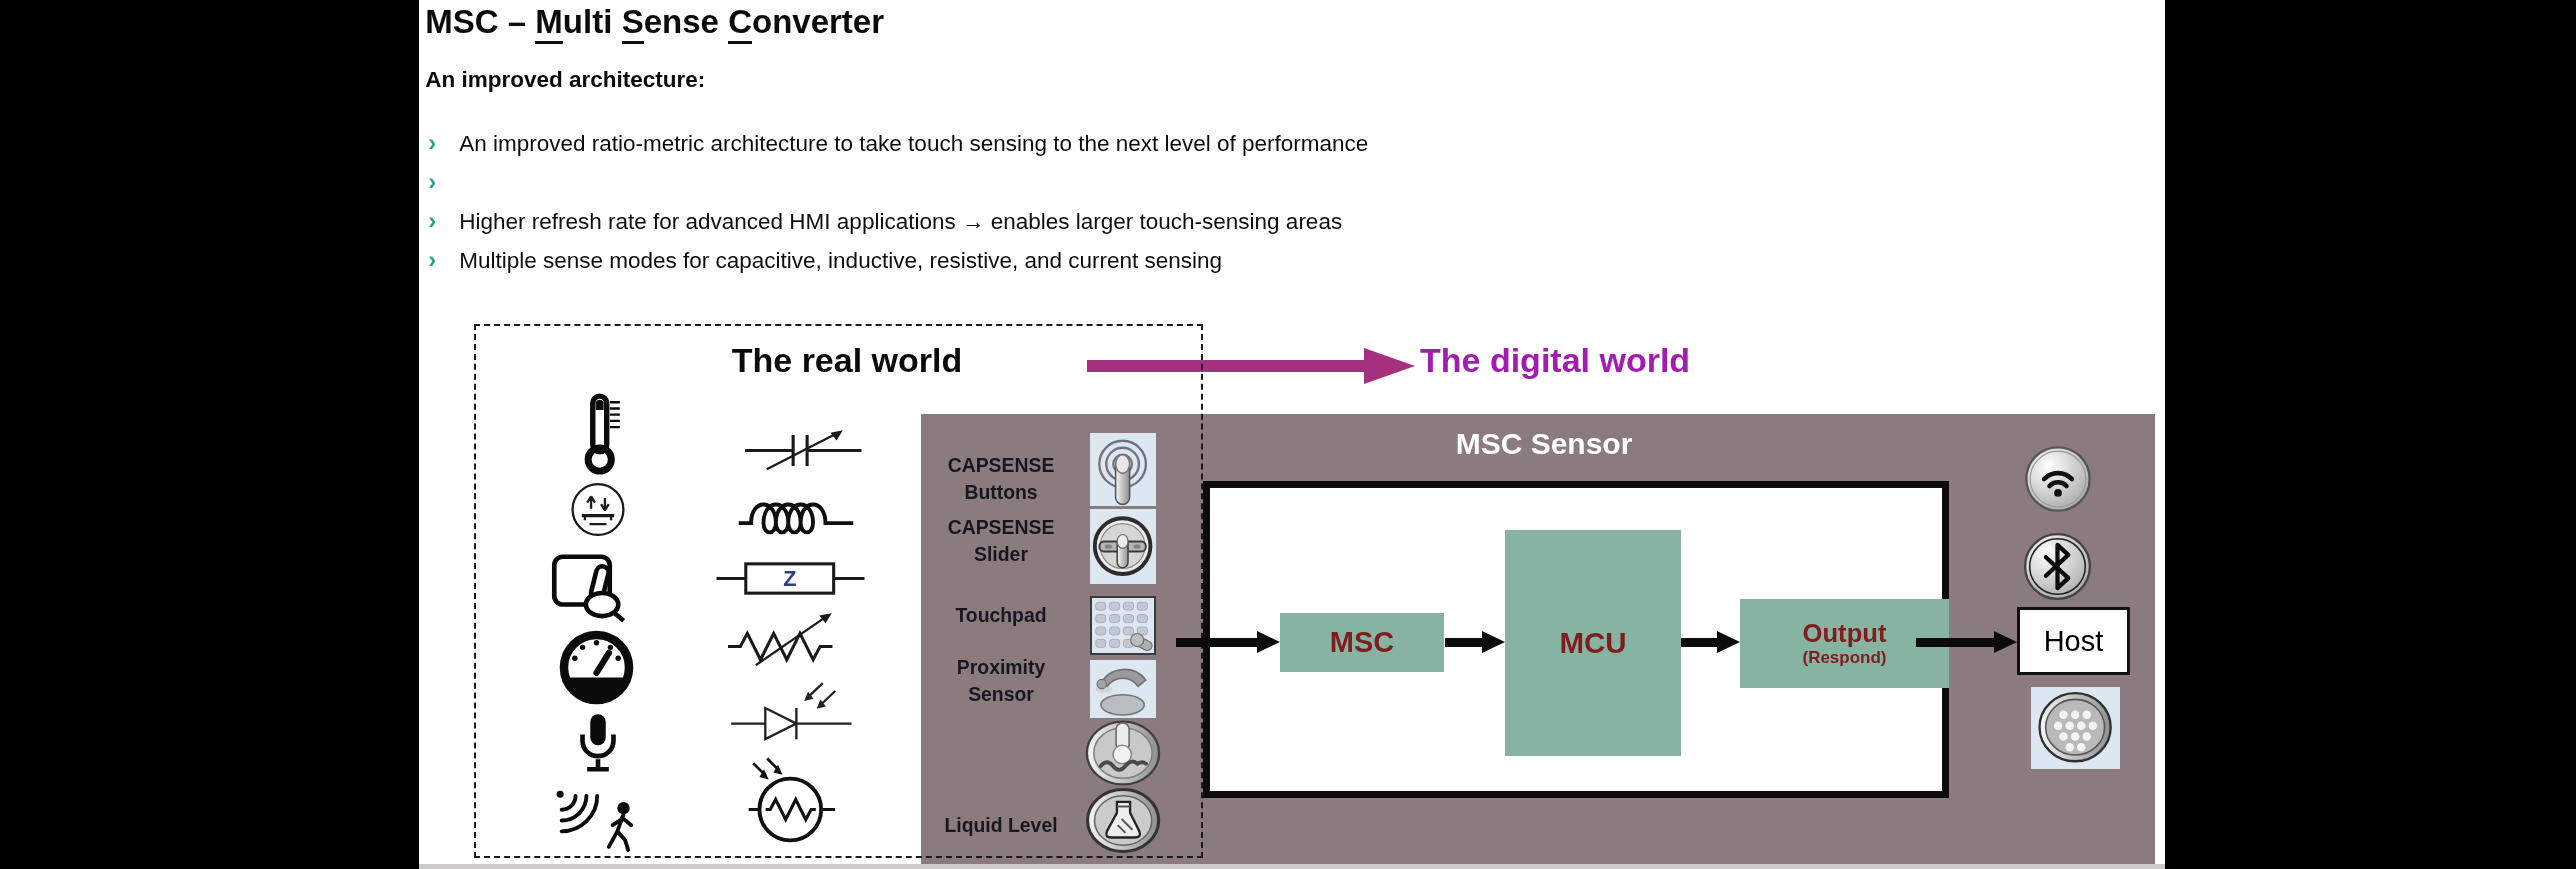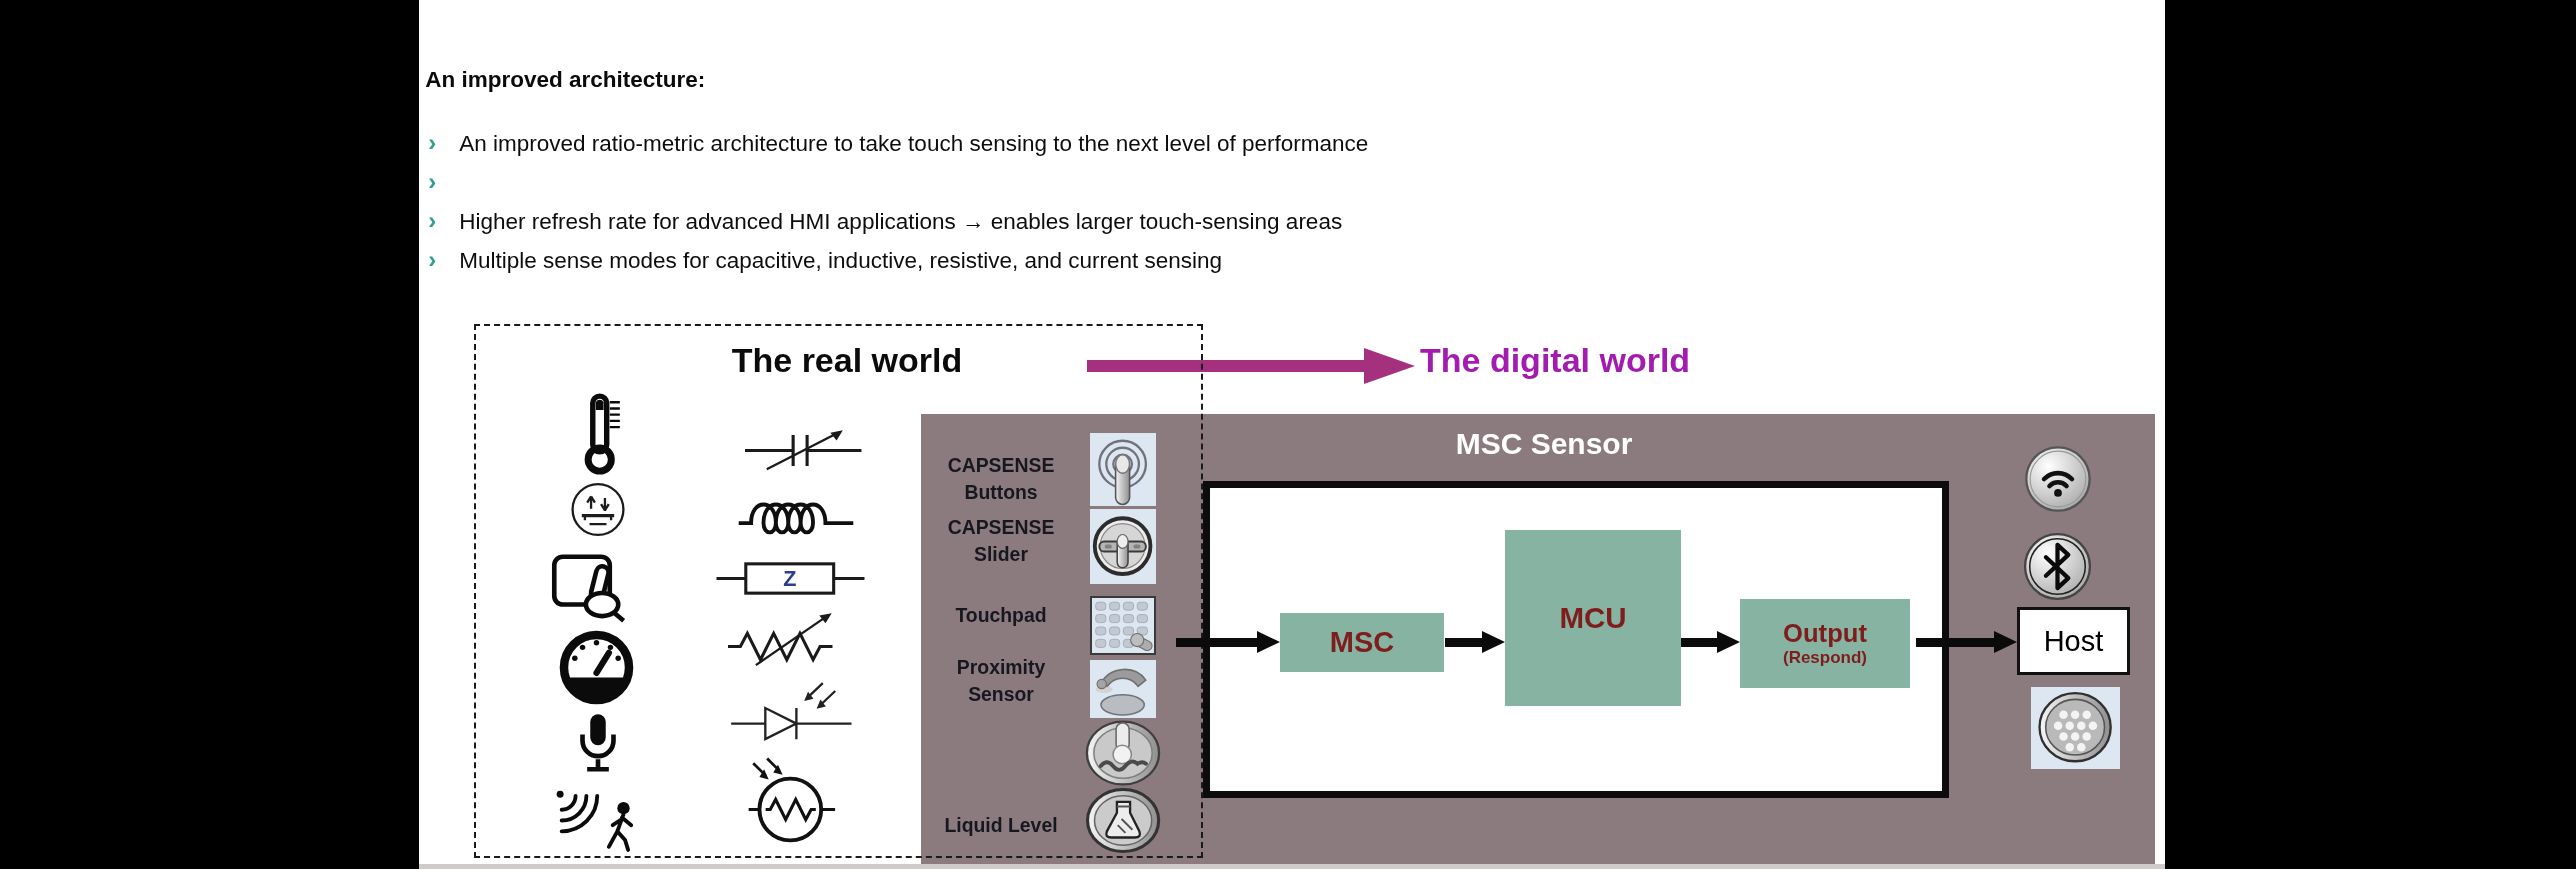--- a/index.html
+++ b/index.html
@@ -30,22 +30,22 @@
               font-size:34px;font-weight:bold;color:#0b0b0b;white-space:nowrap;}
   .digital-world{position:absolute;left:1001px;top:341px;font-size:34px;font-weight:bold;color:#a21caf;white-space:nowrap;}
 
   
   .system-title{position:absolute;left:970px;top:427px;width:310px;text-align:center;
                 font-size:30px;font-weight:bold;color:#ffffff;white-space:nowrap;}
   .inner-box{position:absolute;left:784px;top:481px;width:746px;height:317px;background:#fff;border:7px solid #0c0c0c;}
   .gblock{position:absolute;background:#86b3a2;color:#7f1d1d;display:flex;flex-direction:column;
           align-items:center;justify-content:center;text-align:center;}
   .b-msc{left:861px;top:613px;width:164px;height:59px;font-size:29px;font-weight:bold;}
-  .b-mcu{left:1086px;top:530px;width:176px;height:176px;font-size:29.5px;font-weight:bold;}
-  .b-out{left:1321px;top:599px;width:170px;height:89px;}
+  .b-mcu{left:1086px;top:530px;width:176px;height:226px;font-size:29.5px;font-weight:bold;}
+  .b-out{left:1321px;top:599px;width:209px;height:89px;}
   .b-out .l1{font-size:25.6px;font-weight:bold;line-height:29.5px;}
   .b-out .l2{font-size:17px;font-weight:bold;line-height:20px;}
   .host-box{position:absolute;left:1598px;top:607px;width:113px;height:68px;background:#fff;border:3.9px solid #111;
             display:flex;align-items:center;justify-content:center;font-size:29px;color:#000;}
 
   .arrow-shaft{position:absolute;height:8.5px;background:#0b0b0b;top:638px;}
   .arrow-head{position:absolute;top:631px;width:0;height:0;border-left:23px solid #0b0b0b;
               border-top:11px solid transparent;border-bottom:11px solid transparent;}
   .a1s{left:757px;width:81px;} .a1h{left:838px;}
   .a2s{left:1026px;width:37px;} .a2h{left:1063px;}
@@ -86,20 +86,21 @@
   .ic-mesh{left:1612px;top:687px;width:89px;height:82px;background:#dde7f2;}
 
   svg{display:block;width:100%;height:100%;}
 </style>
 </head>
 <body>
 
 <div class="stage">
  <div class="slide">
 
+  <div class="title"><span>MSC –</span><span class="tword"><span class="uletter">M</span><span>ulti</span></span><span class="tword"><span class="uletter">S</span><span>ense</span></span><span class="tword"><span class="uletter">C</span><span>onverter</span></span></div>
 
   <div class="subtitle">An improved architecture:</div>
 
   <div class="bullets">
     <div class="bullet">
       <span class="mark">›</span>
       <span>An improved ratio-metric architecture to take touch sensing to the next level of performance</span>
     </div>
     <div class="bullet">
       <span class="mark">›</span>

